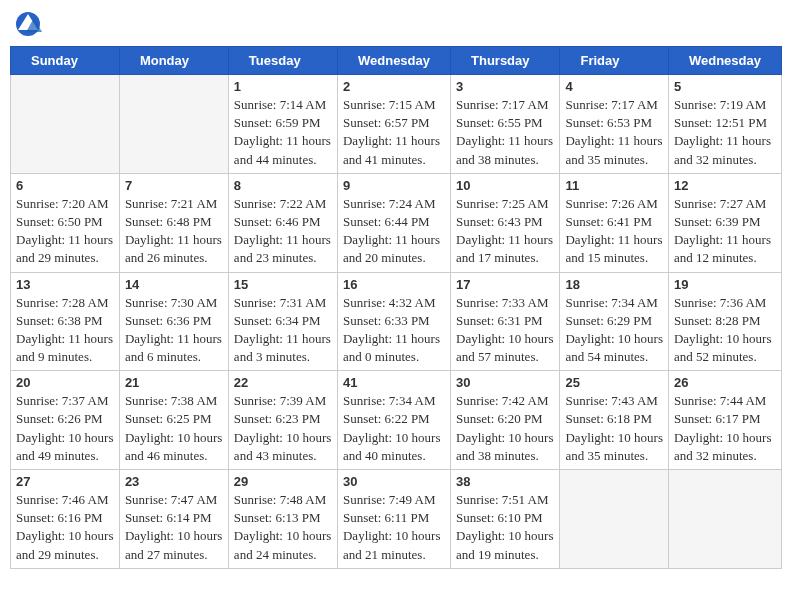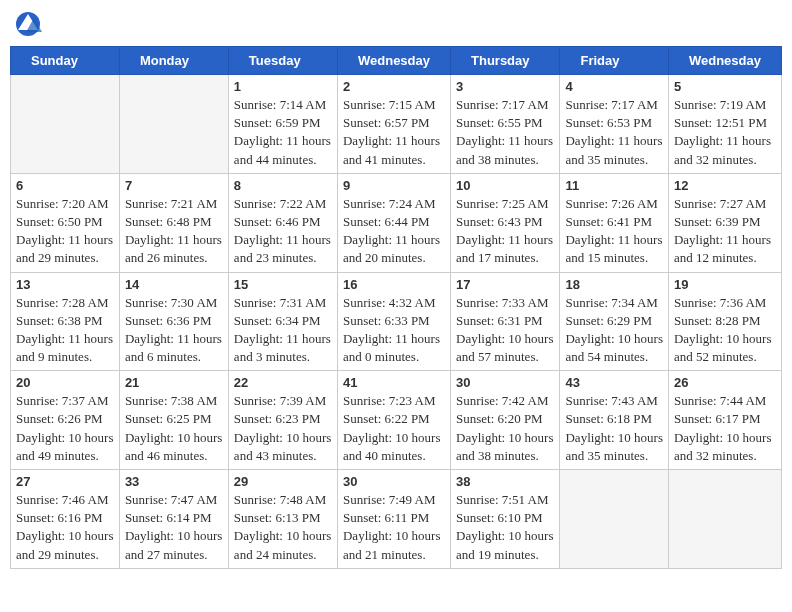--- a/index.html
+++ b/index.html
@@ -266,52 +266,52 @@
 Daylight: 10 hours and 46 minutes.</div>
         </td>
         <td>
           <span class="day-num">22</span>
           <div class="day-info">Sunrise: 7:39 AM
 Sunset: 6:23 PM
 Daylight: 10 hours and 43 minutes.</div>
         </td>
         <td>
           <span class="day-num">41</span>
-          <div class="day-info">Sunrise: 7:23 AM
+          <div class="day-info">Sunrise: 7:34 AM
 Sunset: 6:22 PM
 Daylight: 10 hours and 40 minutes.</div>
         </td>
         <td>
           <span class="day-num">30</span>
           <div class="day-info">Sunrise: 7:42 AM
 Sunset: 6:20 PM
 Daylight: 10 hours and 38 minutes.</div>
         </td>
         <td>
-          <span class="day-num">43</span>
+          <span class="day-num">25</span>
           <div class="day-info">Sunrise: 7:43 AM
 Sunset: 6:18 PM
 Daylight: 10 hours and 35 minutes.</div>
         </td>
         <td>
           <span class="day-num">26</span>
           <div class="day-info">Sunrise: 7:44 AM
 Sunset: 6:17 PM
 Daylight: 10 hours and 32 minutes.</div>
         </td>
       </tr>
       <tr class="week-row">
         <td>
           <span class="day-num">27</span>
           <div class="day-info">Sunrise: 7:46 AM
 Sunset: 6:16 PM
 Daylight: 10 hours and 29 minutes.</div>
         </td>
         <td>
-          <span class="day-num">33</span>
+          <span class="day-num">23</span>
           <div class="day-info">Sunrise: 7:47 AM
 Sunset: 6:14 PM
 Daylight: 10 hours and 27 minutes.</div>
         </td>
         <td>
           <span class="day-num">29</span>
           <div class="day-info">Sunrise: 7:48 AM
 Sunset: 6:13 PM
 Daylight: 10 hours and 24 minutes.</div>
         </td>

